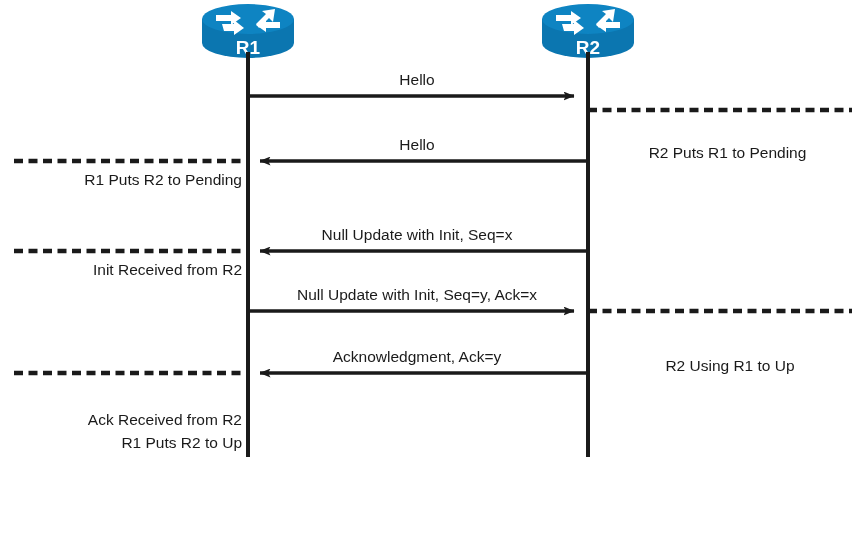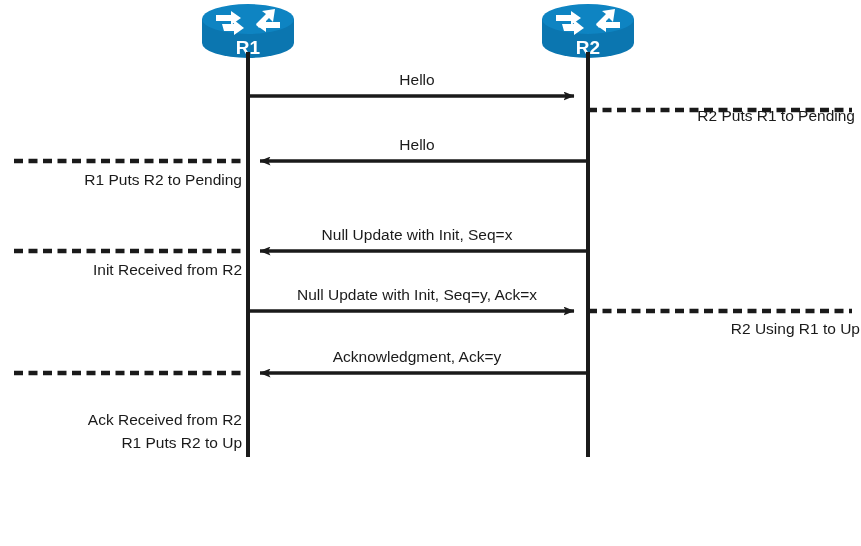--- a/index.html
+++ b/index.html
@@ -43,21 +43,21 @@
     text-align: center;
   }
   .note {
     position: absolute;
     font-size: 15.5px;
     line-height: 1.5;
     color: #1a1a1a;
     white-space: nowrap;
   }
   .note-left  { text-align: right; }
-  .note-right { text-align: right; }
+  .note-right { text-align: center; margin-top: 37px; }
 
   .arrow-layer, .dash-layer {
     position: absolute;
     left: 0; top: 0;
     width: 861px;
     height: 546px;
     pointer-events: none;
   }
 </style>
 </head>

